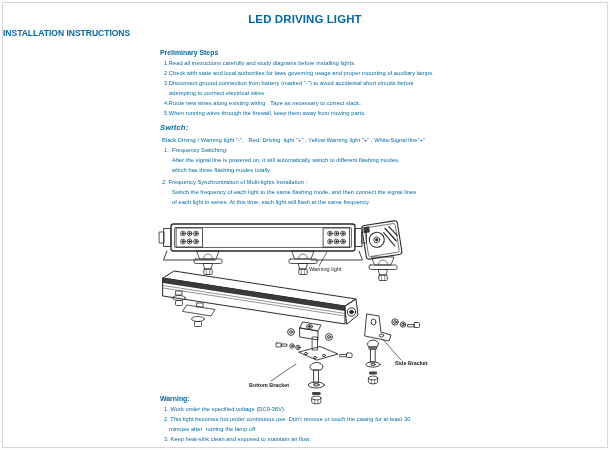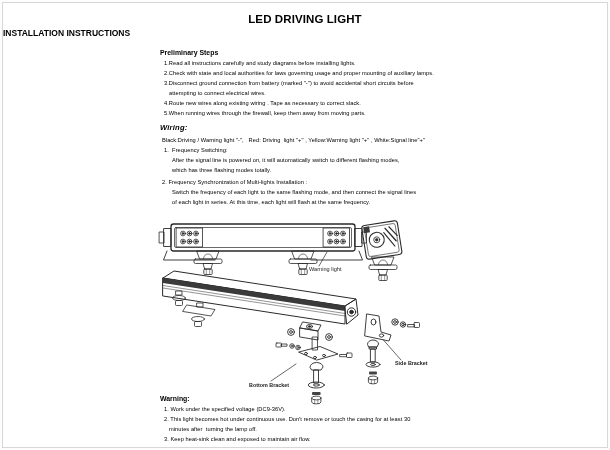--- a/index.html
+++ b/index.html
@@ -3,21 +3,21 @@
 <meta charset="utf-8">
 <style>
   * { box-sizing: border-box; }
   html, body { margin: 0; padding: 0; }
   body {
     width: 610px; height: 450px; background: #fdfdfd;
     font-family: "Liberation Sans", "DejaVu Sans", sans-serif;
   }
   .doc {
     position: relative; width: 606px; height: 446px; margin: 2px;
-    background: #ffffff; border: 1px solid #d7d7d7; color: #000000;
+    background: #ffffff; border: 1px solid #d7d7d7; color: #0369a1;
     overflow: hidden;
   }
   .title {
     position: absolute; top: 10px; left: 0; width: 100%;
     text-align: center; font-size: 11.5px; font-weight: bold; letter-spacing: 0.1px;
   }
   .subtitle {
     position: absolute; top: 25px; left: 0; width: 100%;
     text-align: left; font-size: 8.5px; font-weight: bold;
   }
@@ -58,21 +58,21 @@
     <div class="h">Preliminary Steps</div>
     <div class="ln pl4">1.Read all instructions carefully and study diagrams before installing lights.</div>
     <div class="ln pl4">2.Check with state and local authorities for laws governing usage and proper mounting of auxiliary lamps.</div>
     <div class="ln pl4">3.Disconnect ground connection from battery (marked "-") to avoid accidental short circuits before</div>
     <div class="ln pl9">attempting to connect electrical wires.</div>
     <div class="ln pl4">4.Route new wires along existing wiring . Tape as necessary to correct slack.</div>
     <div class="ln pl4">5.When running wires through the firewall, keep them away from moving parts.</div>
   </div>
 
   <div class="sec sec-wiring">
-    <div class="h h-wiring">Wiring:</div>
+    <div class="h h-wiring">Switch:</div>
     <div class="ln pl2">Black:Driving / Warning light "-",   Red: Driving  light "+" , Yellow:Warning light "+" , White:Signal line"+"</div>
     <div class="ln pl4">1.  Frequency Switching:</div>
     <div class="ln pl12">After the signal line is powered on, it will automatically switch to different flashing modes,</div>
     <div class="ln pl12">which has three flashing modes totally.</div>
     <div class="ln pl2 mt2">2. Frequency Synchronization of Multi-lights Installation :</div>
     <div class="ln pl12">Switch the frequency of each light to the same flashing mode, and then connect the signal lines</div>
     <div class="ln pl12">of each light in series. At this time, each light will flash at the same frequency.</div>
   </div>
 
   <svg class="diagram" width="340" height="200" viewBox="0 0 340 200" stroke="#2a2a2a" fill="none" stroke-linecap="round" stroke-linejoin="round">

